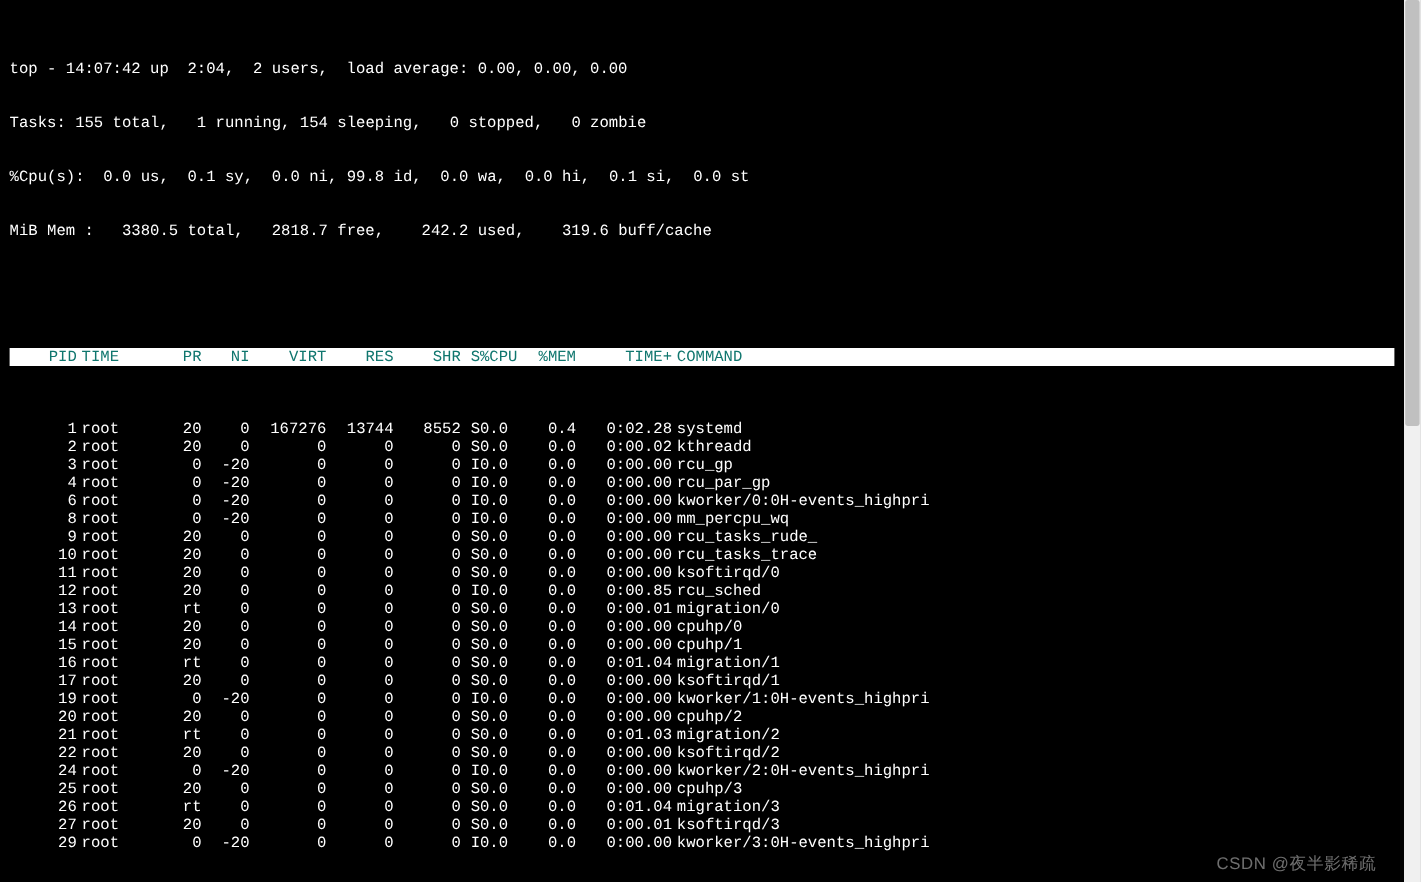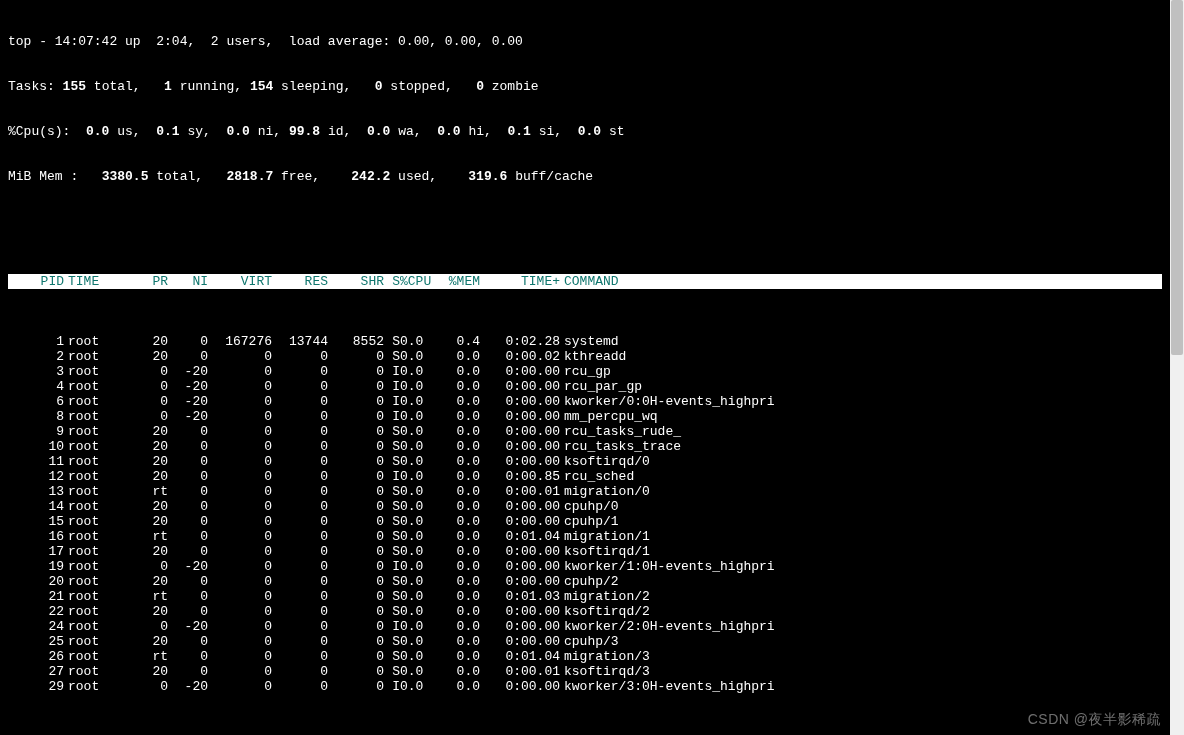--- a/index.html
+++ b/index.html
@@ -11,21 +11,21 @@
     color:#ffffff;
     width:1184px;
     height:735px;
     overflow:hidden;
     position:relative;
   }
   .terminal {
     background:#000000;
     width:1170px;
     height:735px;
-    padding:4px 8px 0 8px;
+    padding:20px 8px 0 8px;
     white-space:pre;
     overflow:hidden;
   }
   .summary-line { color:#ffffff; }
   .header-row {
     background:#ffffff;
     color:#0f766e;
     display:flex;
   }
   .process-row {
@@ -38,37 +38,37 @@
   .c-ni    { width:40px;  text-align:right; }
   .c-virt  { width:64px;  text-align:right; }
   .c-res   { width:56px;  text-align:right; }
   .c-shr   { width:56px;  text-align:right; }
   .c-s     { width:16px;  text-align:right; padding-left:4px;}
   .c-cpu   { width:48px;  text-align:left; }
   .c-mem   { width:32px;  text-align:right; }
   .c-time  { width:80px;  text-align:right; }
   .c-cmd   { flex:1;      text-align:left; padding-left:4px;}
   .header-row .c-cmd { flex:1; }
-  b { font-weight:bold; }
+  b { font-weight:normal; }
   .scrollbar-track {
     position:absolute;
     top:0; right:0;
     width:14px; height:735px;
     background:#f0f0f0;
   }
   .scrollbar-thumb {
     position:absolute;
     top:0; left:1px;
     width:12px; height:355px;
     background:#c0c0c0;
     border-radius:2px;
   }
   .watermark {
     position:absolute;
-    right:23px; bottom:8px;
+    right:37px; bottom:8px;
     color:rgba(200,200,200,0.55);
     font-family: Arial, sans-serif;
     font-size:14px;
     letter-spacing:0.5px;
     pointer-events:none;
   }
 </style>
 </head>
 <body>
 

